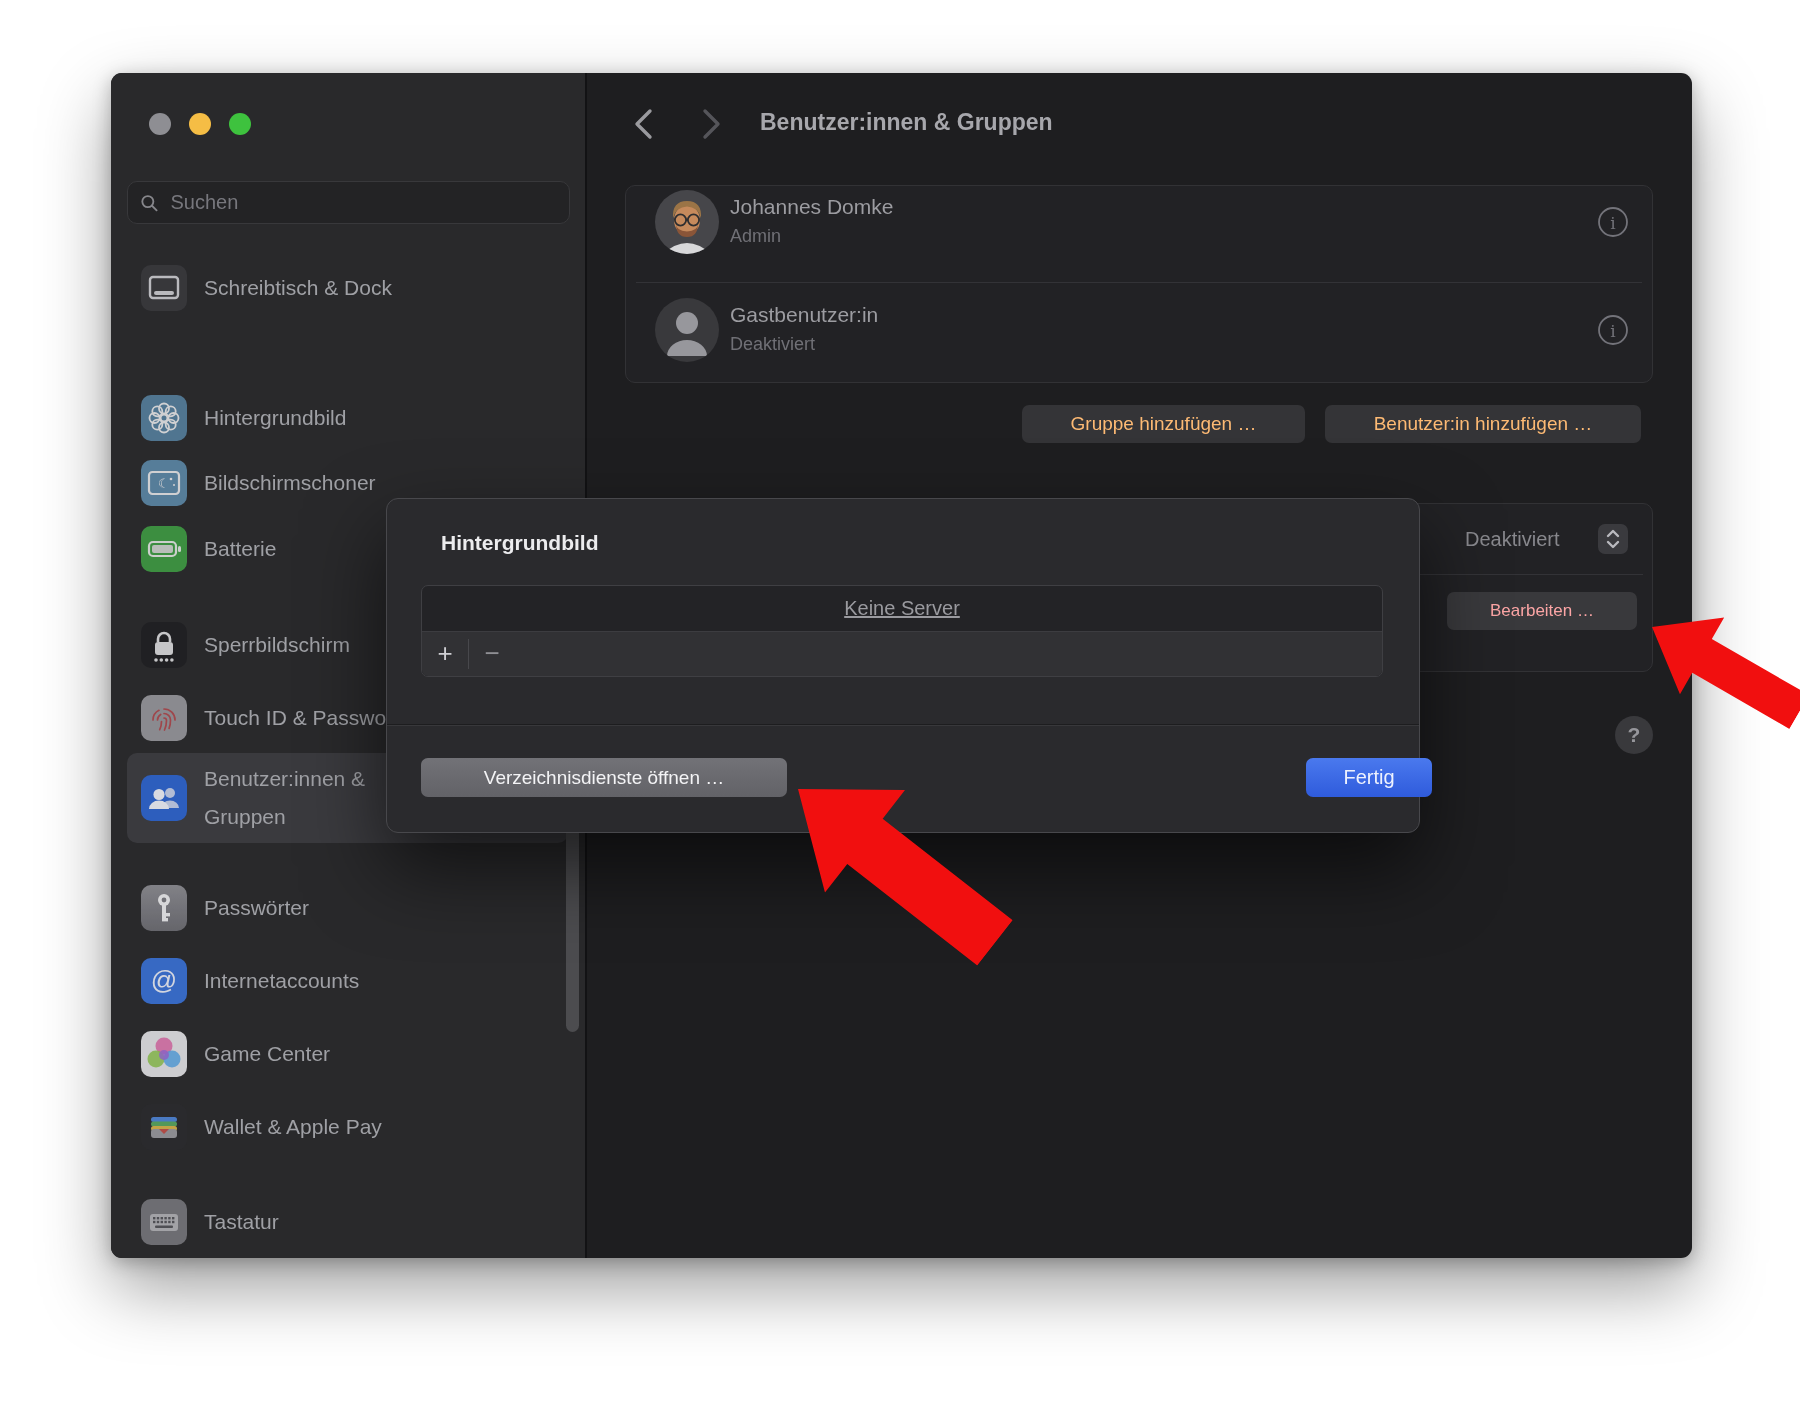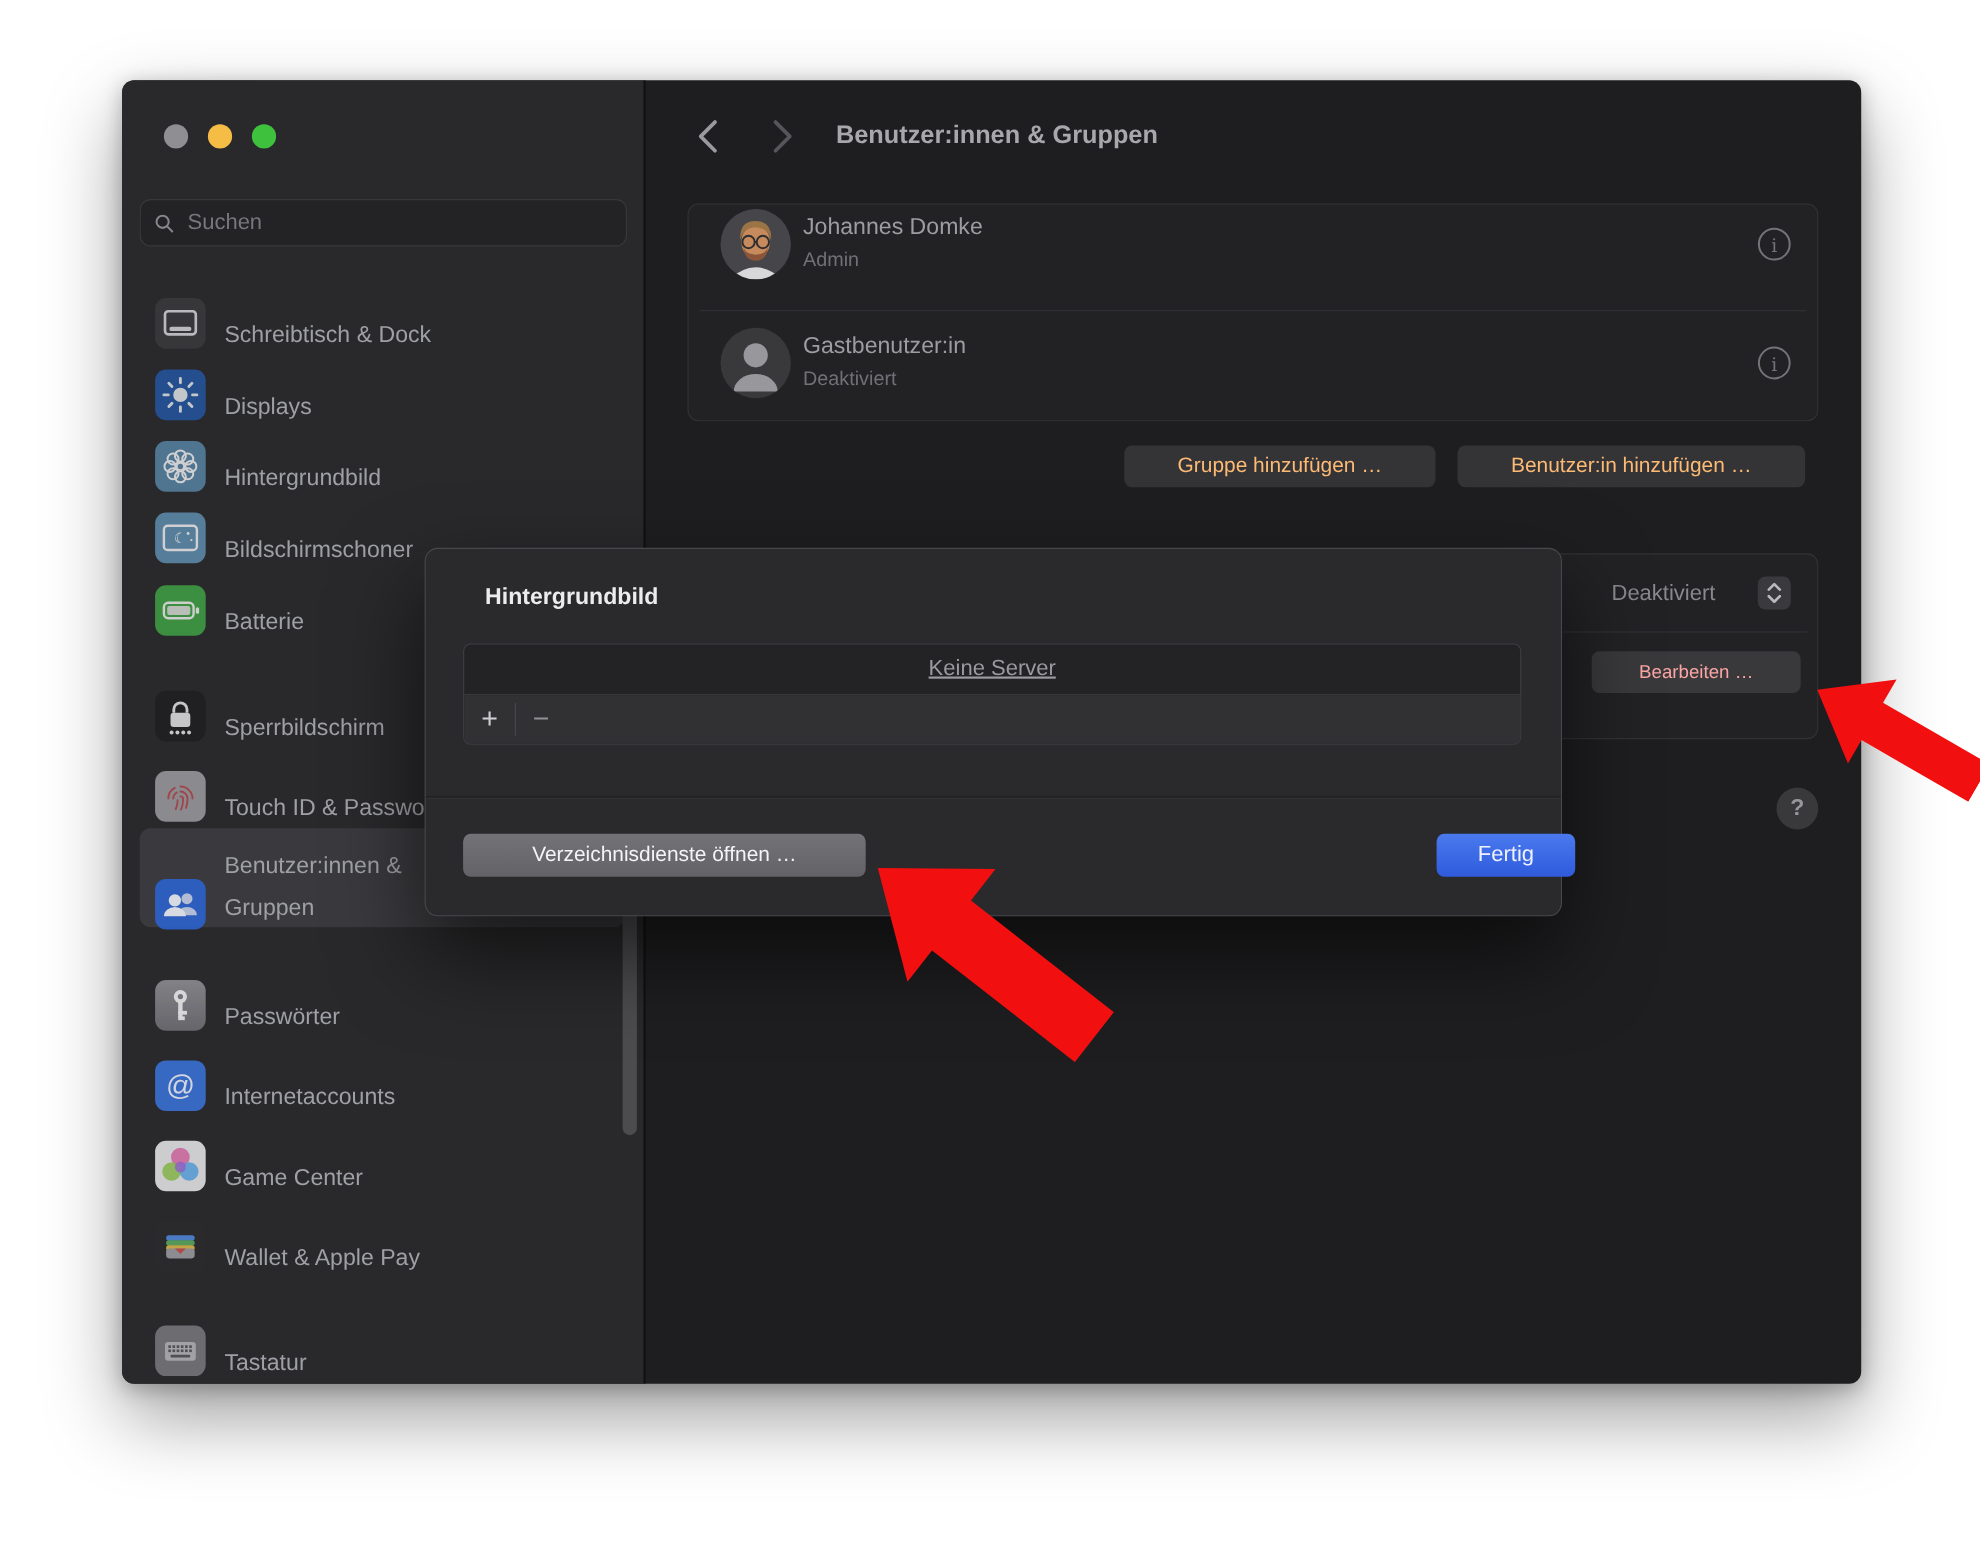--- a/index.html
+++ b/index.html
@@ -9,21 +9,21 @@
           border-radius:11px;box-shadow:0 30px 70px rgba(0,0,0,.38),0 4px 18px rgba(0,0,0,.25);overflow:hidden;}
   
   .sidebar{position:absolute;left:0;top:0;width:474px;height:100%;background:#29292b;}
   .sb-divider{position:absolute;left:474px;top:0;width:2px;height:100%;background:#121214;}
   .traffic{position:absolute;top:40px;left:38px;display:flex;gap:18px;}
   .dot{width:22px;height:22px;border-radius:50%;}
   .search{position:absolute;left:16px;top:108px;width:443px;height:43px;background:#232325;
           border:1px solid #38383b;border-radius:10px;display:flex;align-items:center;box-sizing:border-box;padding:0 12px;}
   .search input{background:transparent;border:none;outline:none;color:#86868b;font-size:20px;width:100%;margin-left:10px;font-family:"Liberation Sans",sans-serif;}
   .search input::placeholder{color:#77777d;}
-  .nav-item{position:absolute;left:16px;width:443px;height:58px;display:flex;align-items:flex-end;}
+  .nav-item{position:absolute;left:16px;width:443px;height:58px;display:flex;align-items:center;}
   .nav-item .ic{width:46px;height:46px;border-radius:10px;margin-left:14px;flex:0 0 46px;
                 display:flex;align-items:center;justify-content:center;opacity:.88;}
   .nav-item .lbl{margin-left:17px;color:#9fa0a5;font-size:21px;white-space:nowrap;}
   .nav-sel{position:absolute;left:16px;top:680px;width:441px;height:90px;background:#3a3a3e;border-radius:10px;}
   .lbl2line{margin-left:17px;color:#9fa0a5;font-size:21px;line-height:38px;}
   .sb-scroll{position:absolute;left:455px;top:747px;width:13px;height:212px;background:#4c4c4f;border-radius:7px;}
   
   .hdr-chev{position:absolute;top:35px;width:30px;height:32px;}
   .hdr-title{position:absolute;left:649px;top:36px;color:#a7a7ac;font-size:23px;font-weight:bold;}
   .card{position:absolute;background:#222225;border:1px solid #323235;border-radius:10px;box-sizing:border-box;}
@@ -89,38 +89,20 @@
       <div class="nav-item" style="top:186px">
         <span class="ic" style="background:#39393d">
           <svg width="46" height="46" viewBox="0 0 46 46">
               <rect x="9" y="12" width="28" height="21" rx="3" fill="none" stroke="#cfcfd3" stroke-width="2.4"></rect>
               <rect x="13" y="26" width="20" height="4" rx="2" fill="#cfcfd3"></rect>
             </svg>
         </span>
         <span class="lbl">Schreibtisch &amp; Dock</span>
       </div>
 
-      <div class="nav-item" style="top:251px">
-        <span class="ic" style="background:#24549c">
-          <svg width="46" height="46" viewBox="0 0 46 46">
-              <circle cx="23" cy="23" r="6.5" fill="#d9dce1"></circle>
-              <g stroke="#d9dce1" stroke-width="2.6" stroke-linecap="round">
-                <line x1="23" y1="8" x2="23" y2="12"></line>
-                <line x1="23" y1="34" x2="23" y2="38"></line>
-                <line x1="8" y1="23" x2="12" y2="23"></line>
-                <line x1="34" y1="23" x2="38" y2="23"></line>
-                <line x1="12.5" y1="12.5" x2="15.3" y2="15.3"></line>
-                <line x1="30.7" y1="30.7" x2="33.5" y2="33.5"></line>
-                <line x1="12.5" y1="33.5" x2="15.3" y2="30.7"></line>
-                <line x1="30.7" y1="15.3" x2="33.5" y2="12.5"></line>
-              </g>
-            </svg>
-        </span>
-        <span class="lbl">Displays</span>
-      </div>
 
       <div class="nav-item" style="top:316px">
         <span class="ic" style="background:#56809f">
           <svg width="46" height="46" viewBox="0 0 46 46">
               <g fill="none" stroke="#e8e8ea" stroke-width="1.8">
                 <circle cx="23" cy="13.5" r="5"></circle>
                 <circle cx="23" cy="32.5" r="5"></circle>
                 <circle cx="13.5" cy="23" r="5"></circle>
                 <circle cx="32.5" cy="23" r="5"></circle>
                 <circle cx="16.3" cy="16.3" r="5"></circle>

